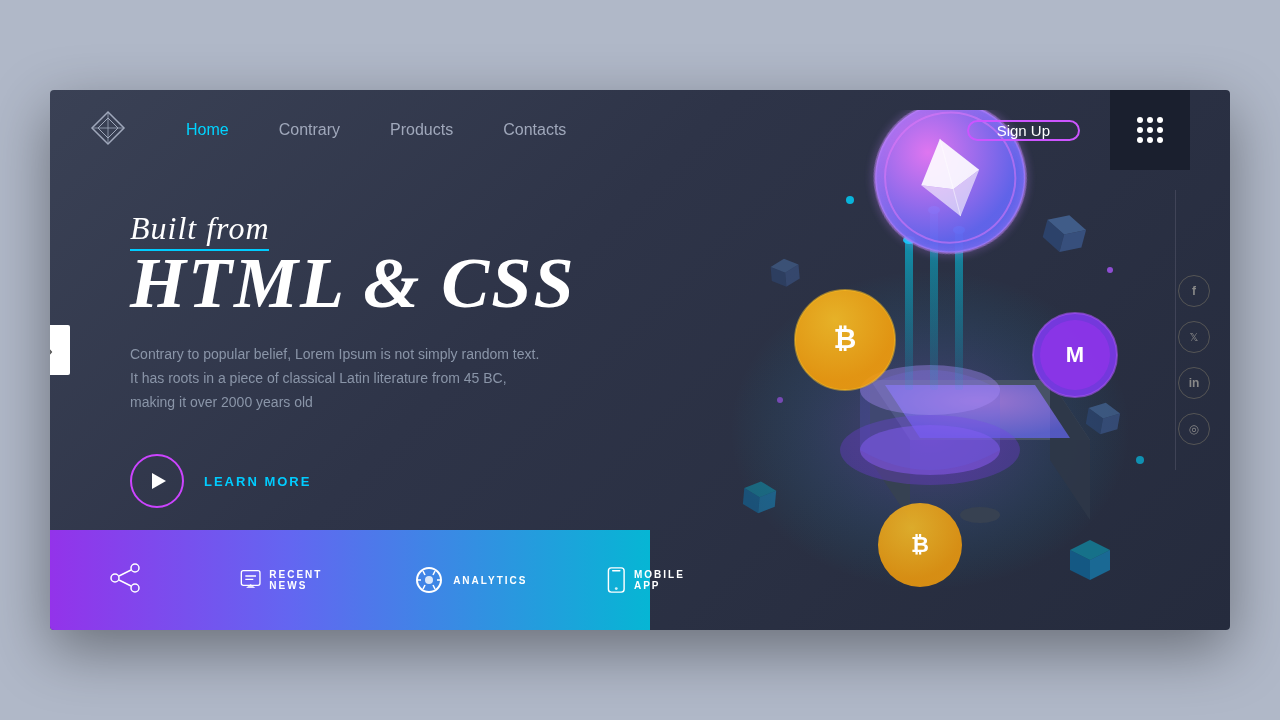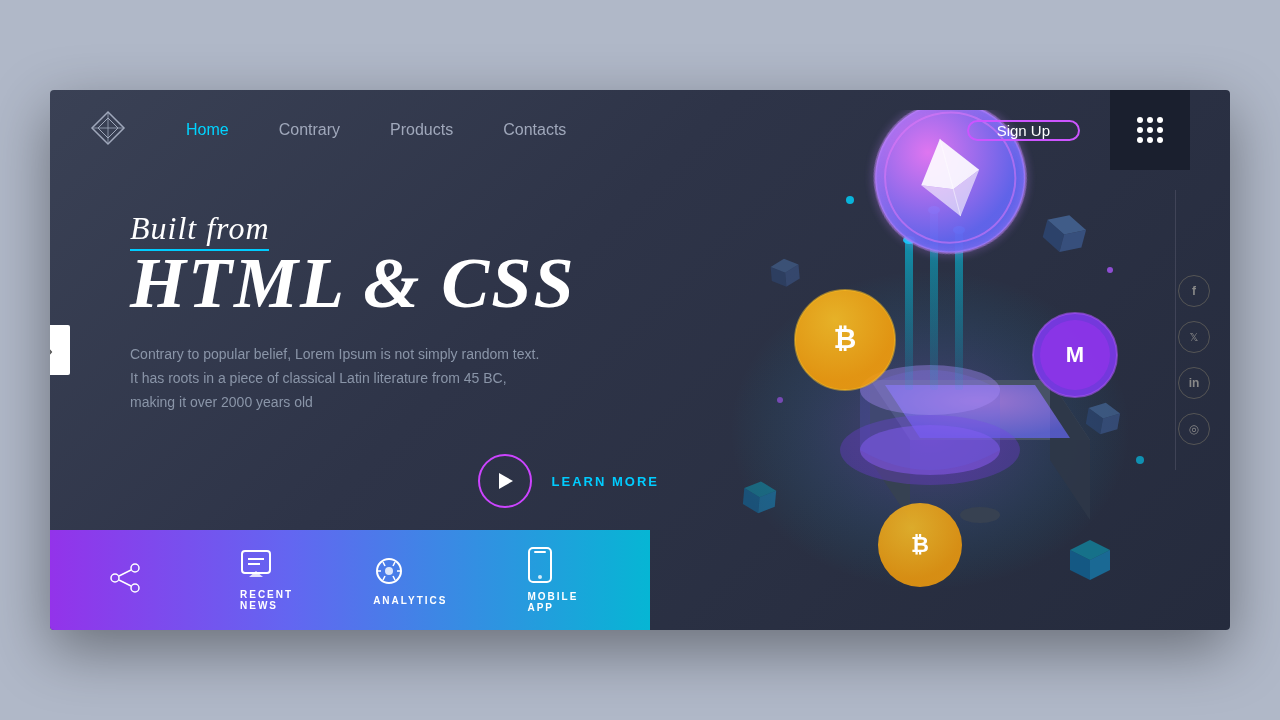--- a/index.html
+++ b/index.html
@@ -142,21 +142,20 @@
       font-size: 14px;
       color: #8a95a8;
       line-height: 1.7;
       max-width: 420px;
       margin-bottom: 40px;
     }
     .hero-cta {
       display: flex;
       align-items: center;
       gap: 20px;
-      justify-content: flex-end;
     }
     .play-btn {
       width: 54px;
       height: 54px;
       border-radius: 50%;
       border: 2px solid #cc44ff;
       display: flex;
       align-items: center;
       justify-content: center;
       cursor: pointer;
@@ -215,21 +214,22 @@
       flex-shrink: 0;
       position: relative;
       z-index: 10;
       width: 600px;
     }
     .bottom-share {
       margin-right: 60px;
     }
     .bottom-item {
       display: flex;
-      flex-direction: column;
+      flex-direction: row;
+      align-items: center;
       gap: 8px;
       margin: 0 40px;
     }
     .bottom-item-label {
       font-family: Arial, sans-serif;
       font-size: 10px;
       font-weight: bold;
       letter-spacing: 2px;
       color: #ffffff;
     }

